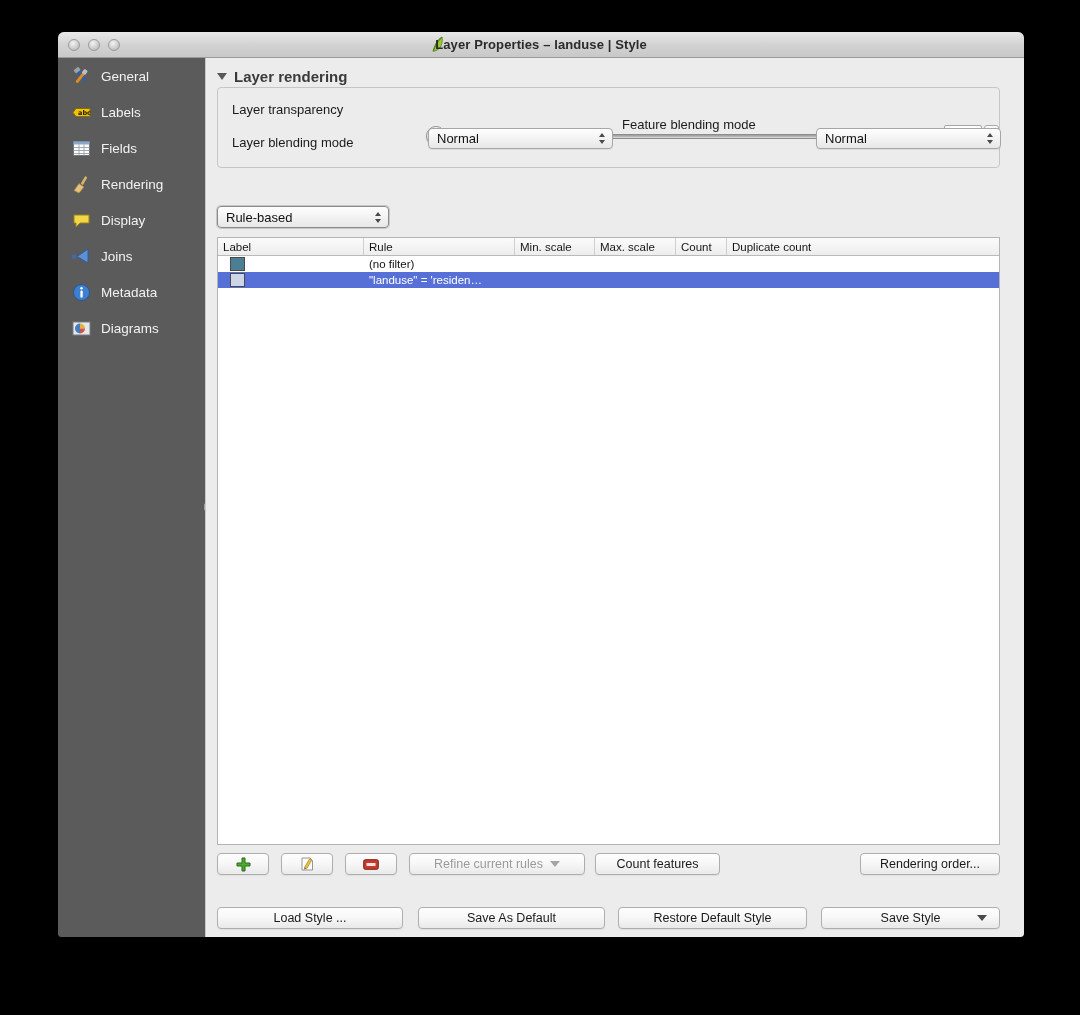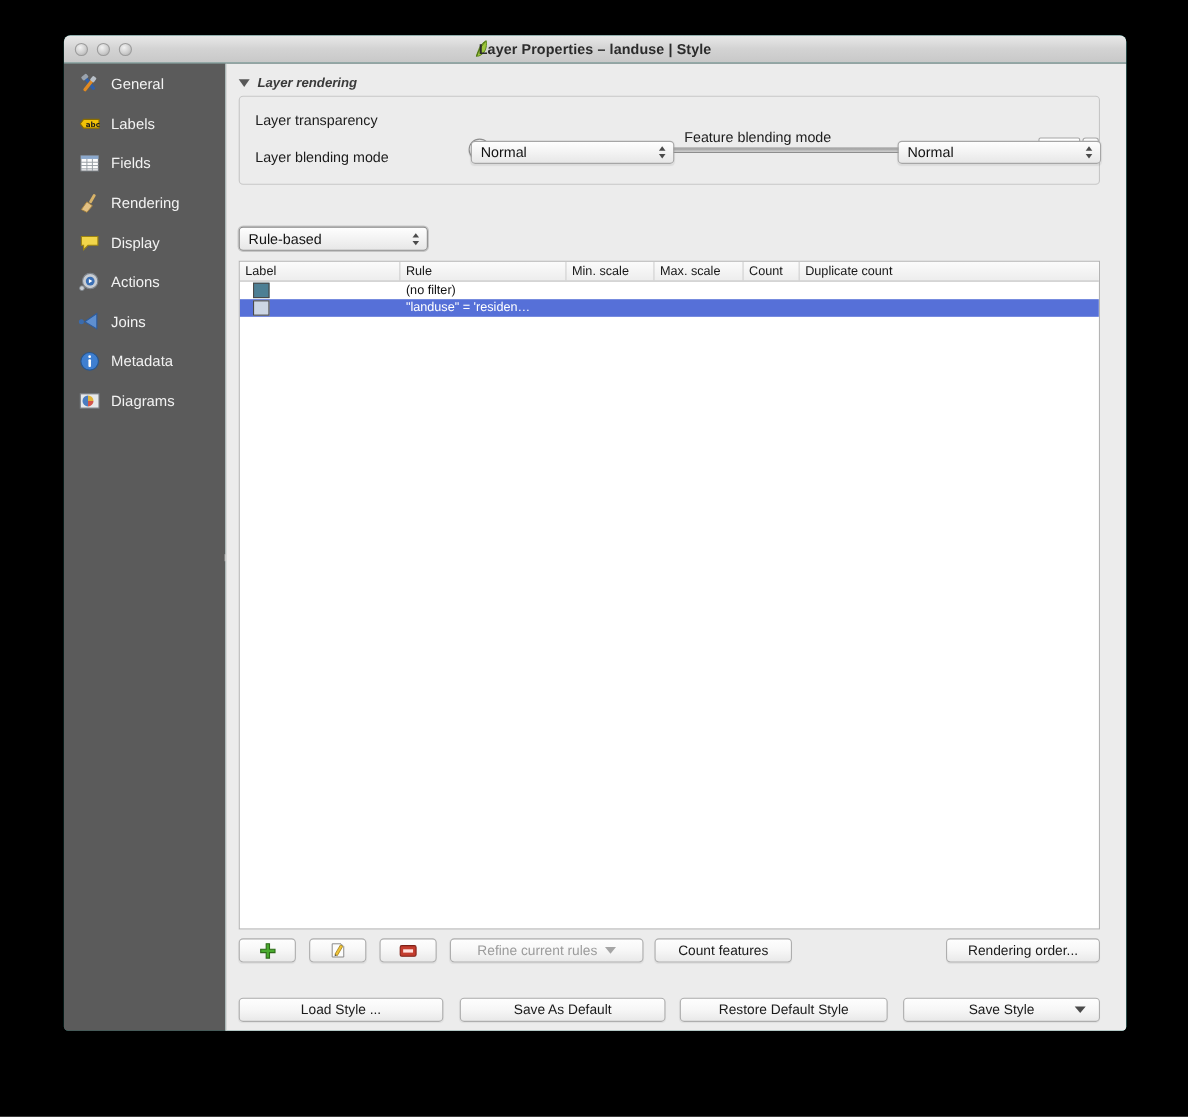--- a/index.html
+++ b/index.html
@@ -115,24 +115,23 @@
   }
 
   
   .group-header {
     position: absolute;
     left: 11px;
     top: 10px;
     display: flex;
     align-items: center;
     gap: 7px;
-    font-size: 12px;
+    font-size: 15px;
     color: #3a3a3a;
     font-weight: bold;
-    font-style: italic;
   }
   .tri {
     width: 0; height: 0;
     border-left: 5px solid transparent;
     border-right: 5px solid transparent;
     border-top: 7px solid #585858;
   }
 
   #render-box {
     position: absolute;
@@ -416,31 +415,20 @@
 
       <div class="side-item">
         <span class="side-icon">
           <svg width="21" height="21" viewBox="0 0 21 21">
             <path d="M3 5 H18 V13 H9 L5 17 V13 H3 Z" fill="#f2d64a" stroke="#9c8410" stroke-width="1"></path>
           </svg>
         </span>
         <span>Display</span>
       </div>
 
-      <div class="side-item">
-        <span class="side-icon">
-          <svg width="21" height="21" viewBox="0 0 21 21">
-            <circle cx="11" cy="9.5" r="7" fill="#c8cdd3" stroke="#7d838a" stroke-width="1"></circle>
-            <circle cx="11" cy="9.5" r="4" fill="#3a6fb5"></circle>
-            <path d="M9.8 7.6 L13 9.5 L9.8 11.4 Z" fill="#ffffff"></path>
-            <circle cx="3.5" cy="16" r="2.2" fill="#c8cdd3" stroke="#7d838a" stroke-width="0.8"></circle>
-          </svg>
-        </span>
-        <span>Actions</span>
-      </div>
 
       <div class="side-item">
         <span class="side-icon">
           <svg width="21" height="21" viewBox="0 0 21 21">
             <path d="M17 3 L17 17 L6 10.5 Z" fill="#5e8fd0" stroke="#2d5c9e" stroke-width="1"></path>
             <circle cx="3" cy="10.5" r="2.3" fill="#3b6cae"></circle>
           </svg>
         </span>
         <span>Joins</span>
       </div>

